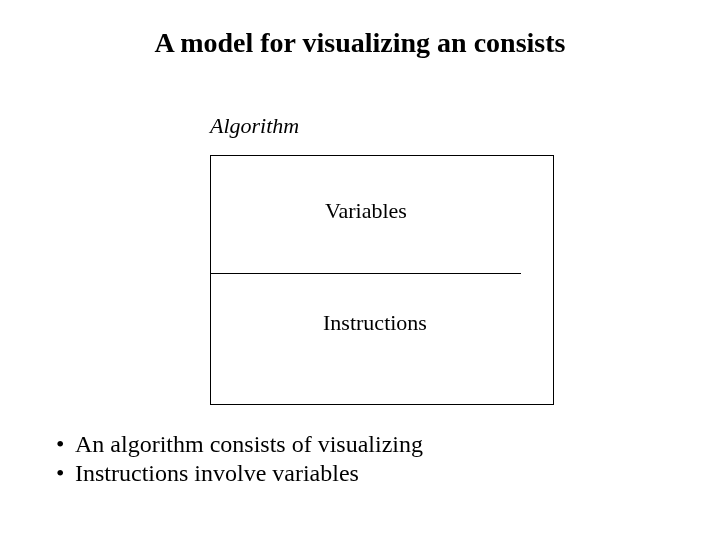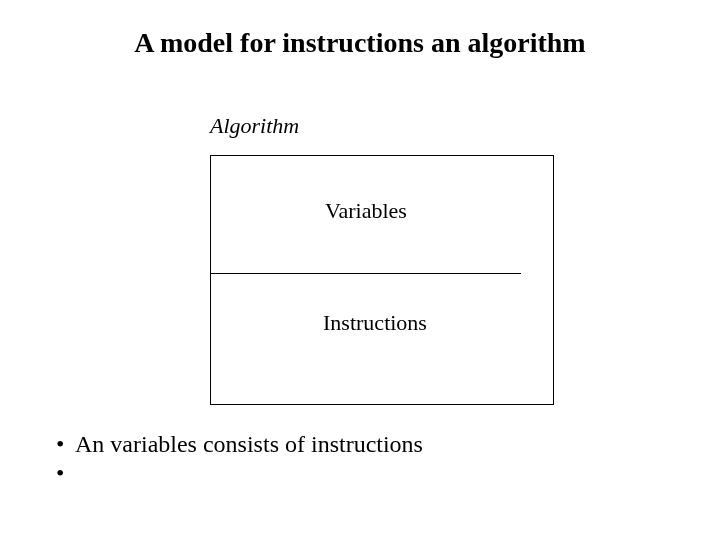--- a/index.html
+++ b/index.html
@@ -116,42 +116,43 @@
     top: 0;
     font-size: 24px;
     line-height: 29px;
   }
 </style>
 </head>
 <body>
 
 <div class="slide">
 
-  <div class="slide-title">A model for instructions an algorithm</div>
+  <div class="slide-title">A model for visualizing an consists</div>
 
   <div class="diagram-caption">Algorithm</div>
 
   <div class="algorithm-box">
 
     <div class="box-cell cell-variables">
       <div class="cell-label">Variables</div>
     </div>
 
     <div class="box-cell cell-instructions">
       <div class="cell-label">Instructions</div>
     </div>
 
   </div>
 
   <div class="bullet-list">
 
     <div class="bullet-item">
       <span class="bullet-marker">•</span>
-      <span>An variables consists of instructions</span>
+      <span>An algorithm consists of visualizing</span>
     </div>
 
     <div class="bullet-item">
       <span class="bullet-marker">•</span>
+      <span>Instructions involve variables</span>
     </div>
 
   </div>
 
 </div>
 
 </body></html>

